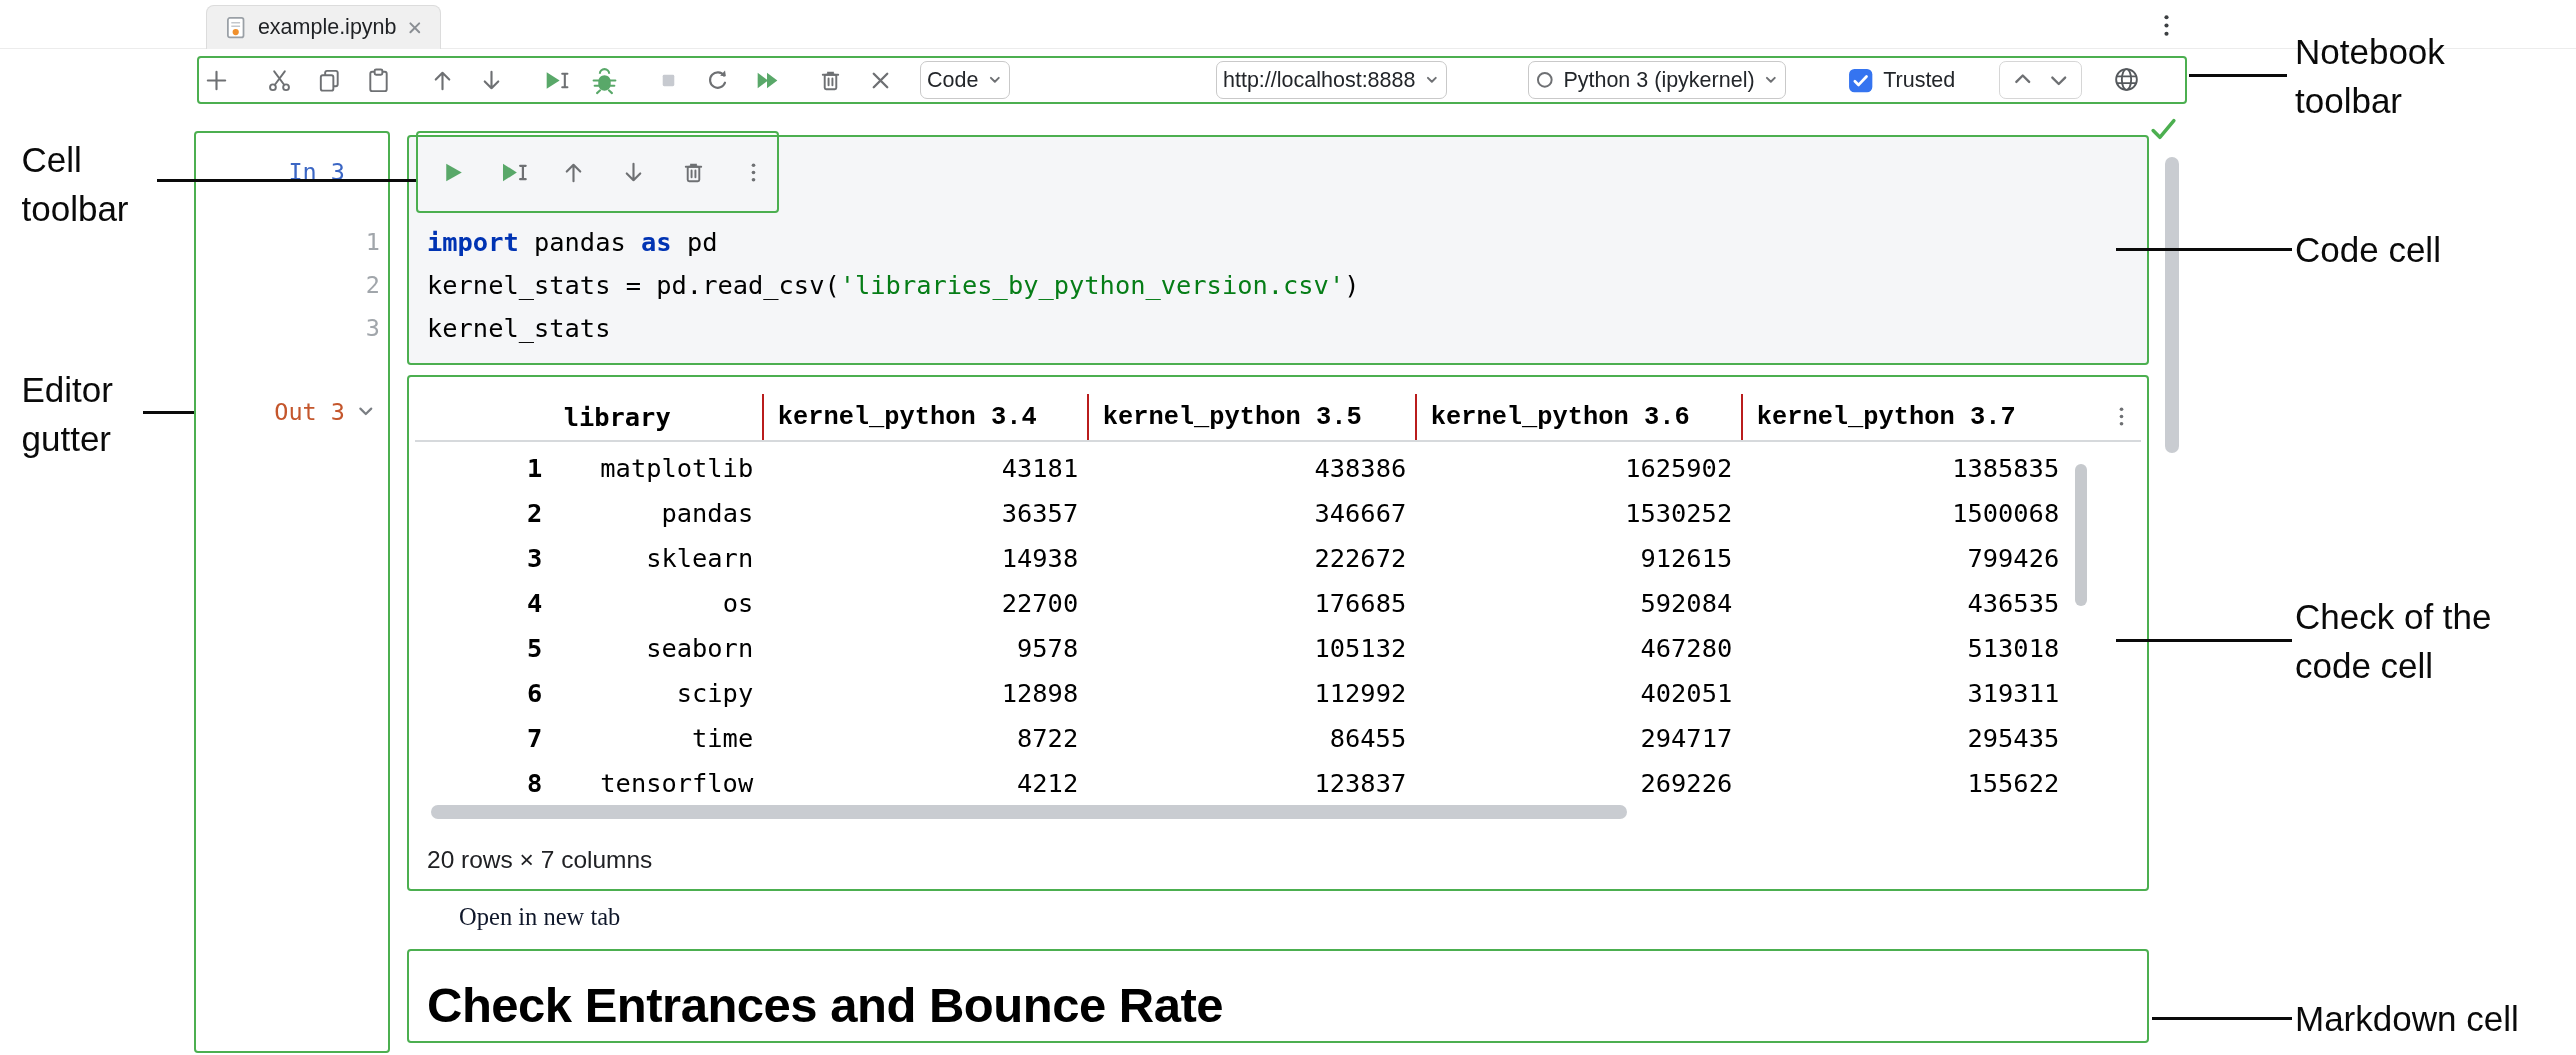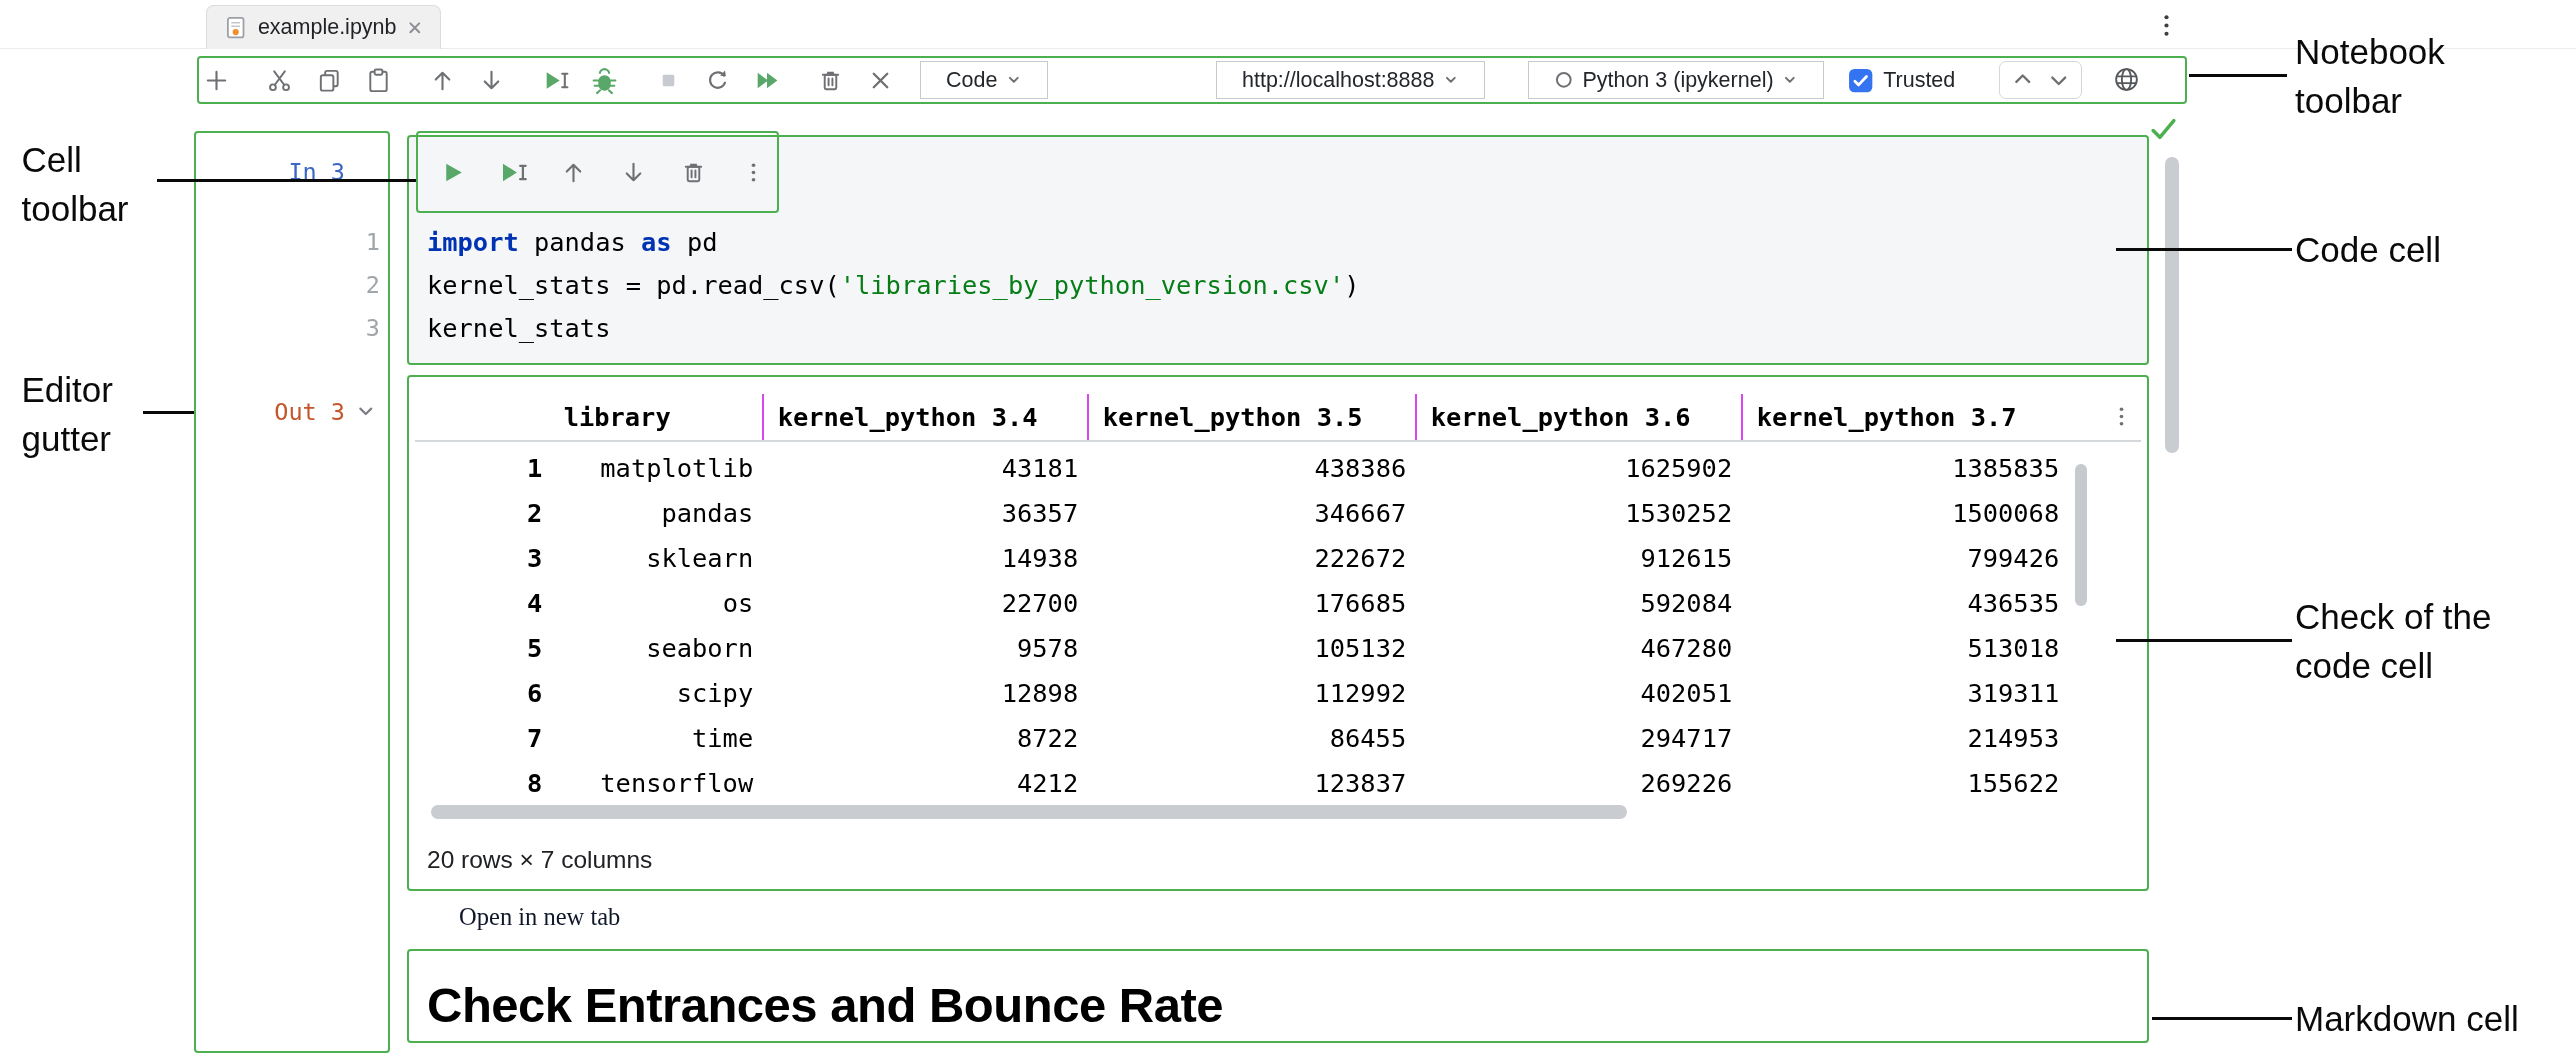--- a/index.html
+++ b/index.html
@@ -29,21 +29,21 @@
   .box-celltb    { left:416px; top:131px; width:363px;  height:82px; }
   .box-output    { left:407px; top:375px; width:1742px; height:516px; }
   .box-markdown  { left:407px; top:949px; width:1742px; height:94px; }
 
   
   .nbtoolbar { left:202px; top:56px; height:48px; display:flex; align-items:center; gap:20.6px; }
   .tbi { width:29px; height:29px; display:flex; align-items:center; justify-content:center; }
   .grp { margin-left:13.7px; }
   .combo {
     position:absolute; top:61px; height:38px; display:flex; align-items:center; gap:8.8px;
-    border:1px solid #c9c9c9; border-radius:0; padding:0 25px; font-size:21.5px; color:#23262a; background:#fff;
+    border:1px solid #c9c9c9; border-radius:7px; padding:0 6px; font-size:21.5px; color:#23262a; background:#fff;
   }
   .combo-code   { left:920px; }
   .combo-server { left:1216px; }
   .combo-kernel { left:1528px; }
   .trusted { left:1848px; top:63px; height:35px; display:flex; align-items:center; gap:9.8px; font-size:21.5px; color:#23262a; }
   .navpair { left:1999px; top:61px; height:38px; display:flex; align-items:center; gap:7.8px; border:1px solid #d6d6d6; border-radius:6.9px; padding:0 7.8px; }
   .globe { left:2112px; top:65px; }
 
   
   .gutter-in  { left:194px; top:158px; width:151px; text-align:right; font:23.5px "DejaVu Sans Mono", monospace; color:#3b66c4; }
@@ -64,21 +64,21 @@
   .check-ok { left:2149px; top:115px; }
   .vscroll  { left:2165px; top:157px; width:13.7px; height:296px; background:#c9ccd1; border-radius:6.9px; }
 
   
   .thead {
     left:417px; top:394px; width:1651px; height:46px; display:grid;
     grid-template-columns:133px 212px 325px 328px 326px 327px;
     font:bold 25.4px "DejaVu Sans Mono", monospace; color:#000; align-items:center;
   }
   .hcell { padding-left:13.7px; height:46px; display:flex; align-items:center; }
-  .hcell.sep { border-left:2px solid #d946ef; }
+  .hcell.sep { border-left:2px solid #b91c1c;font-family:Liberation Mono, monospace; }
   .head-underline { left:415px; top:440px; width:1726px; height:2px; background:#d6d9dc; }
   .trows {
     left:417px; top:445px; width:1651px; display:grid;
     grid-template-columns:133px 212px 325px 328px 326px 327px;
     grid-auto-rows:45px; font:25.4px "DejaVu Sans Mono", monospace; color:#000;
   }
   .tcell { display:flex; align-items:center; justify-content:flex-end; padding-right:8.8px; }
   .tcell.idx { font-weight:bold; padding-right:7.8px; }
   .out-kebab { left:2104px; top:399px; width:35px; height:35px; display:flex; align-items:center; justify-content:center; }
   .tbl-vscroll { left:2075px; top:464px; width:11.7px; height:142px; background:#c6c9cd; border-radius:5.9px; }
@@ -390,21 +390,21 @@
       <div class="tcell">scipy</div>
       <div class="tcell">12898</div>
       <div class="tcell">112992</div>
       <div class="tcell">402051</div>
       <div class="tcell">319311</div>
       <div class="tcell idx">7</div>
       <div class="tcell">time</div>
       <div class="tcell">8722</div>
       <div class="tcell">86455</div>
       <div class="tcell">294717</div>
-      <div class="tcell">214953</div>
+      <div class="tcell">295435</div>
       <div class="tcell idx">8</div>
       <div class="tcell">tensorflow</div>
       <div class="tcell">4212</div>
       <div class="tcell">123837</div>
       <div class="tcell">269226</div>
       <div class="tcell">155622</div>
     </div>
 
   <div class="abs out-kebab">
     <svg width="27" height="27" viewBox="0 0 28 28">

